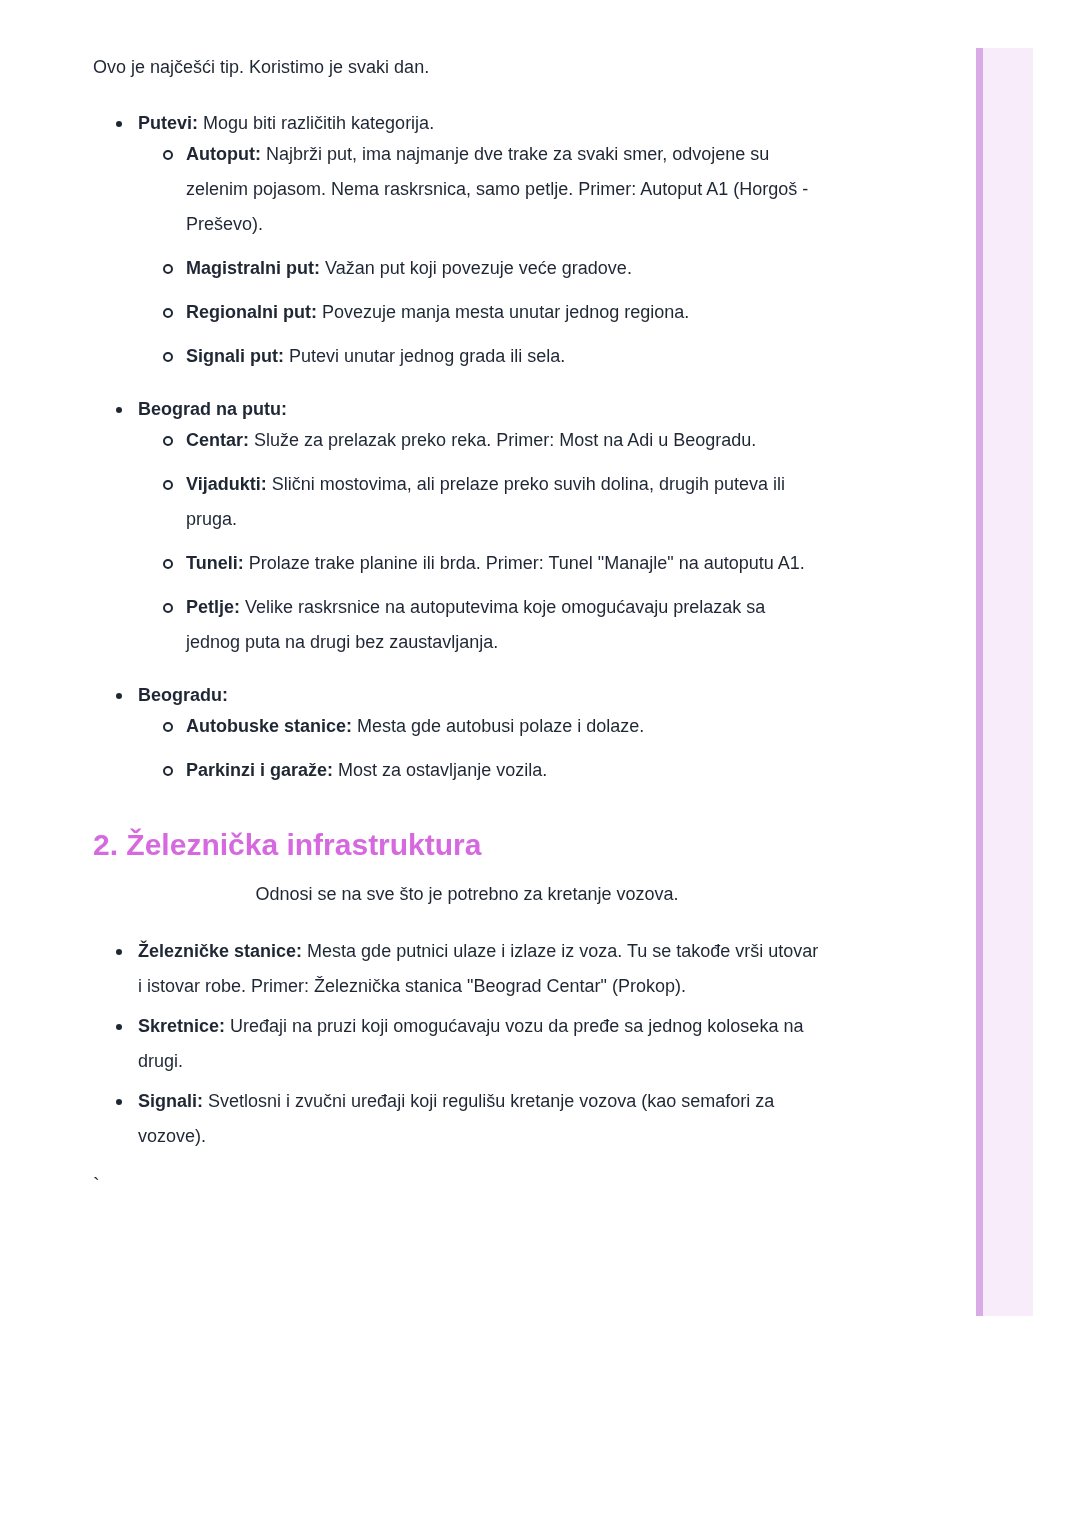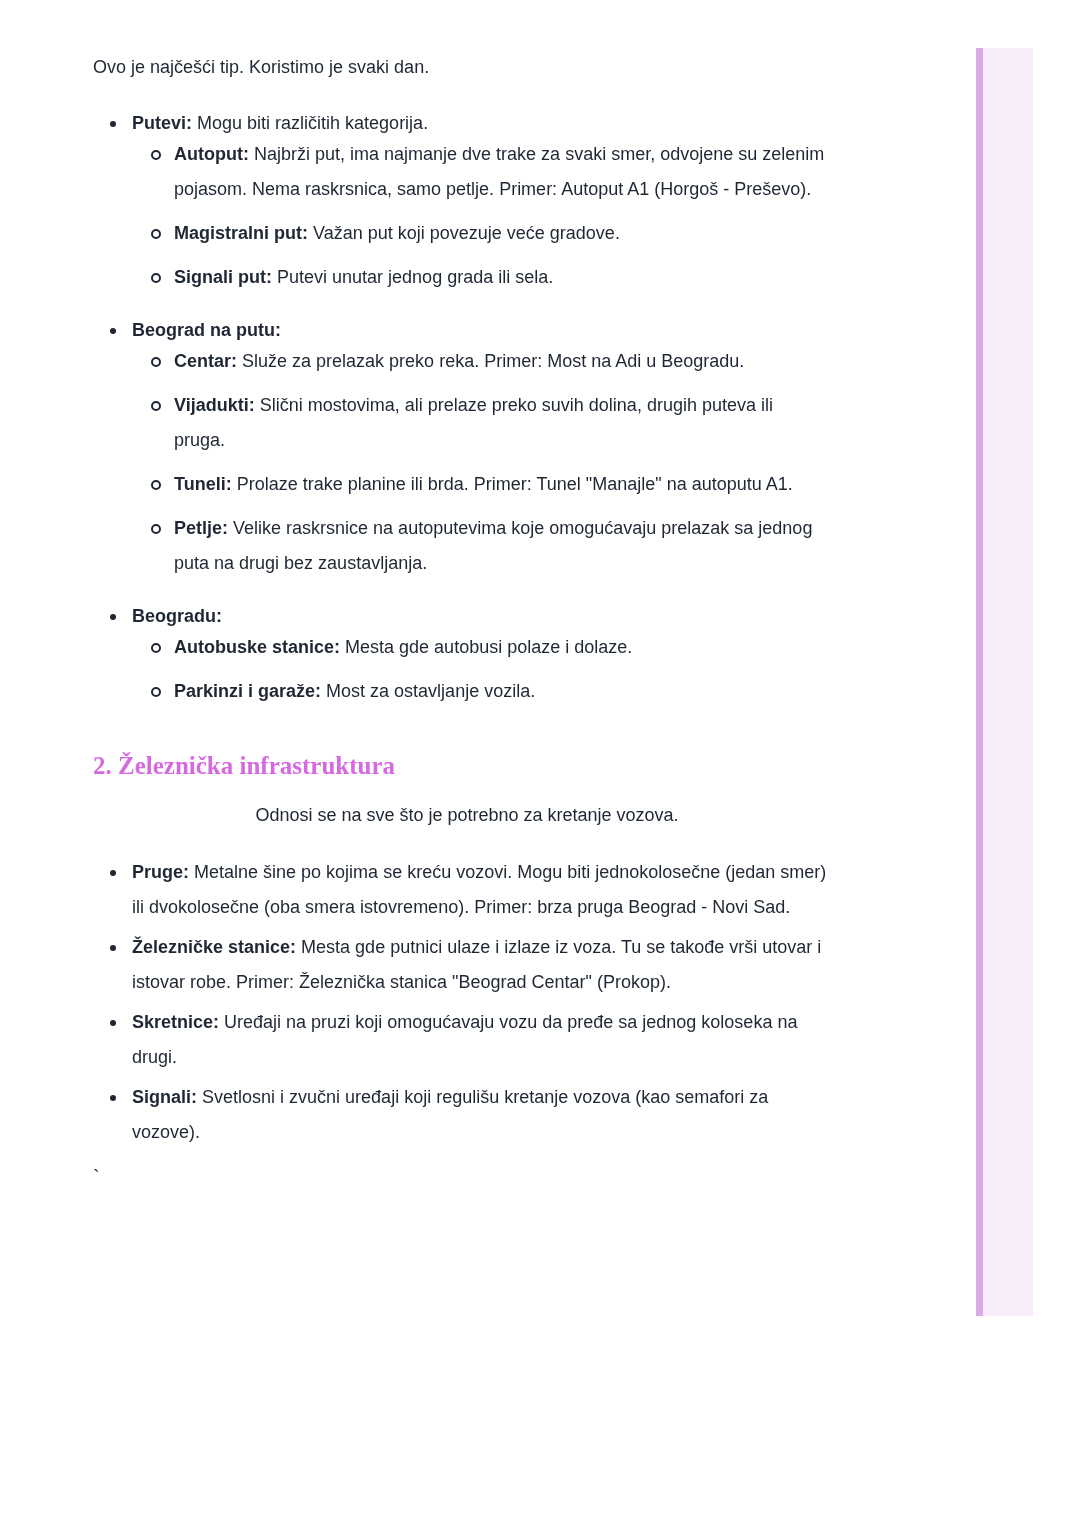--- a/index.html
+++ b/index.html
@@ -29,21 +29,21 @@
     width: 748px;
     font-size: 18px;
     line-height: 35px;
     z-index: 2;
   }
   .content p { margin: 0; }
   p.intro { margin-bottom: 21px; }
   p.section-intro { margin-bottom: 22px; text-align: center; }
   strong { font-weight: 700; }
 
-  ul { list-style: none; margin: 8px; padding: 0; }
+  ul { list-style: none; margin: 14px; padding: 0; }
   ul.top > li { position: relative; padding-left: 31px; margin-top: 18px; }
   ul.top > li:first-child { margin-top: 0; }
   ul.top > li::before {
     content: '';
     position: absolute;
     left: 9px; top: 14.5px;
     width: 6px; height: 6px;
     border-radius: 50%;
     background: var(--body-color, #1f2735);
   }
@@ -58,25 +58,24 @@
     position: absolute;
     left: 11px; top: 13px;
     width: 6px; height: 6px;
     border: 2px solid var(--body-color, #1f2735);
     border-radius: 50%;
     background: transparent;
   }
 
   h2.section-heading {
     margin: 40px 0 15px 0;
-    font-size: 25px;
+    font-size: 30px;
     line-height: 34px;
     font-weight: 600;
     color: var(--heading-color, #d669e0);
-    font-family: Liberation Serif, serif;
   }
 
   .stray-char {
     margin-top: 10px;
     font-size: 20px;
     line-height: 35px;
   }
 
   .footer {
     position: absolute;
@@ -96,40 +95,40 @@
 <div class="page">
   <div class="edge-accent"></div>
 
   <div class="content">
     <p class="intro">Ovo je najčešći tip. Koristimo je svaki dan.</p>
 
     <ul class="top" id="road-list">
         <li><strong>Putevi:</strong> <span>Mogu biti različitih kategorija.</span><ul class="sub">
             <li><strong>Autoput:</strong> <span>Najbrži put, ima najmanje dve trake za svaki smer, odvojene su zelenim pojasom. Nema raskrsnica, samo petlje. Primer: Autoput A1 (Horgoš - Preševo).</span></li>
             <li><strong>Magistralni put:</strong> <span>Važan put koji povezuje veće gradove.</span></li>
+            <li><strong>Regionalni put:</strong> <span>Povezuje manja mesta unutar jednog regiona.</span></li>
             <li><strong>Signali put:</strong> <span>Putevi unutar jednog grada ili sela.</span></li>
           </ul></li>
         <li><strong>Beograd na putu:</strong><ul class="sub">
             <li><strong>Centar:</strong> <span>Služe za prelazak preko reka. Primer: Most na Adi u Beogradu.</span></li>
             <li><strong>Vijadukti:</strong> <span>Slični mostovima, ali prelaze preko suvih dolina, drugih puteva ili pruga.</span></li>
             <li><strong>Tuneli:</strong> <span>Prolaze trake planine ili brda. Primer: Tunel "Manajle" na autoputu A1.</span></li>
             <li><strong>Petlje:</strong> <span>Velike raskrsnice na autoputevima koje omogućavaju prelazak sa jednog puta na drugi bez zaustavljanja.</span></li>
           </ul></li>
         <li><strong>Beogradu:</strong><ul class="sub">
             <li><strong>Autobuske stanice:</strong> <span>Mesta gde autobusi polaze i dolaze.</span></li>
             <li><strong>Parkinzi i garaže:</strong> <span>Most za ostavljanje vozila.</span></li>
           </ul></li>
       </ul>
 
     <h2 class="section-heading">2. Železnička infrastruktura</h2>
 
     <p class="section-intro">Odnosi se na sve što je potrebno za kretanje vozova.</p>
 
     <ul class="top tight" id="rail-list">
-        <li><strong>Pruge:</strong> <span>Metalne šine po kojima se kreću vozovi. Mogu biti jednokolosečne (jedan smer) ili dvokolosečne (oba smera istovremeno). Primer: brza pruga Beograd - Novi Sad.</span></li>
         <li><strong>Železničke stanice:</strong> <span>Mesta gde putnici ulaze i izlaze iz voza. Tu se takođe vrši utovar i istovar robe. Primer: Železnička stanica "Beograd Centar" (Prokop).</span></li>
         <li><strong>Skretnice:</strong> <span>Uređaji na pruzi koji omogućavaju vozu da pređe sa jednog koloseka na drugi.</span></li>
         <li><strong>Signali:</strong> <span>Svetlosni i zvučni uređaji koji regulišu kretanje vozova (kao semafori za vozove).</span></li>
       </ul>
 
     <div class="stray-char">`</div>
   </div>
 
   <div class="footer">(c) Knowunity 2025</div>
 </div>

